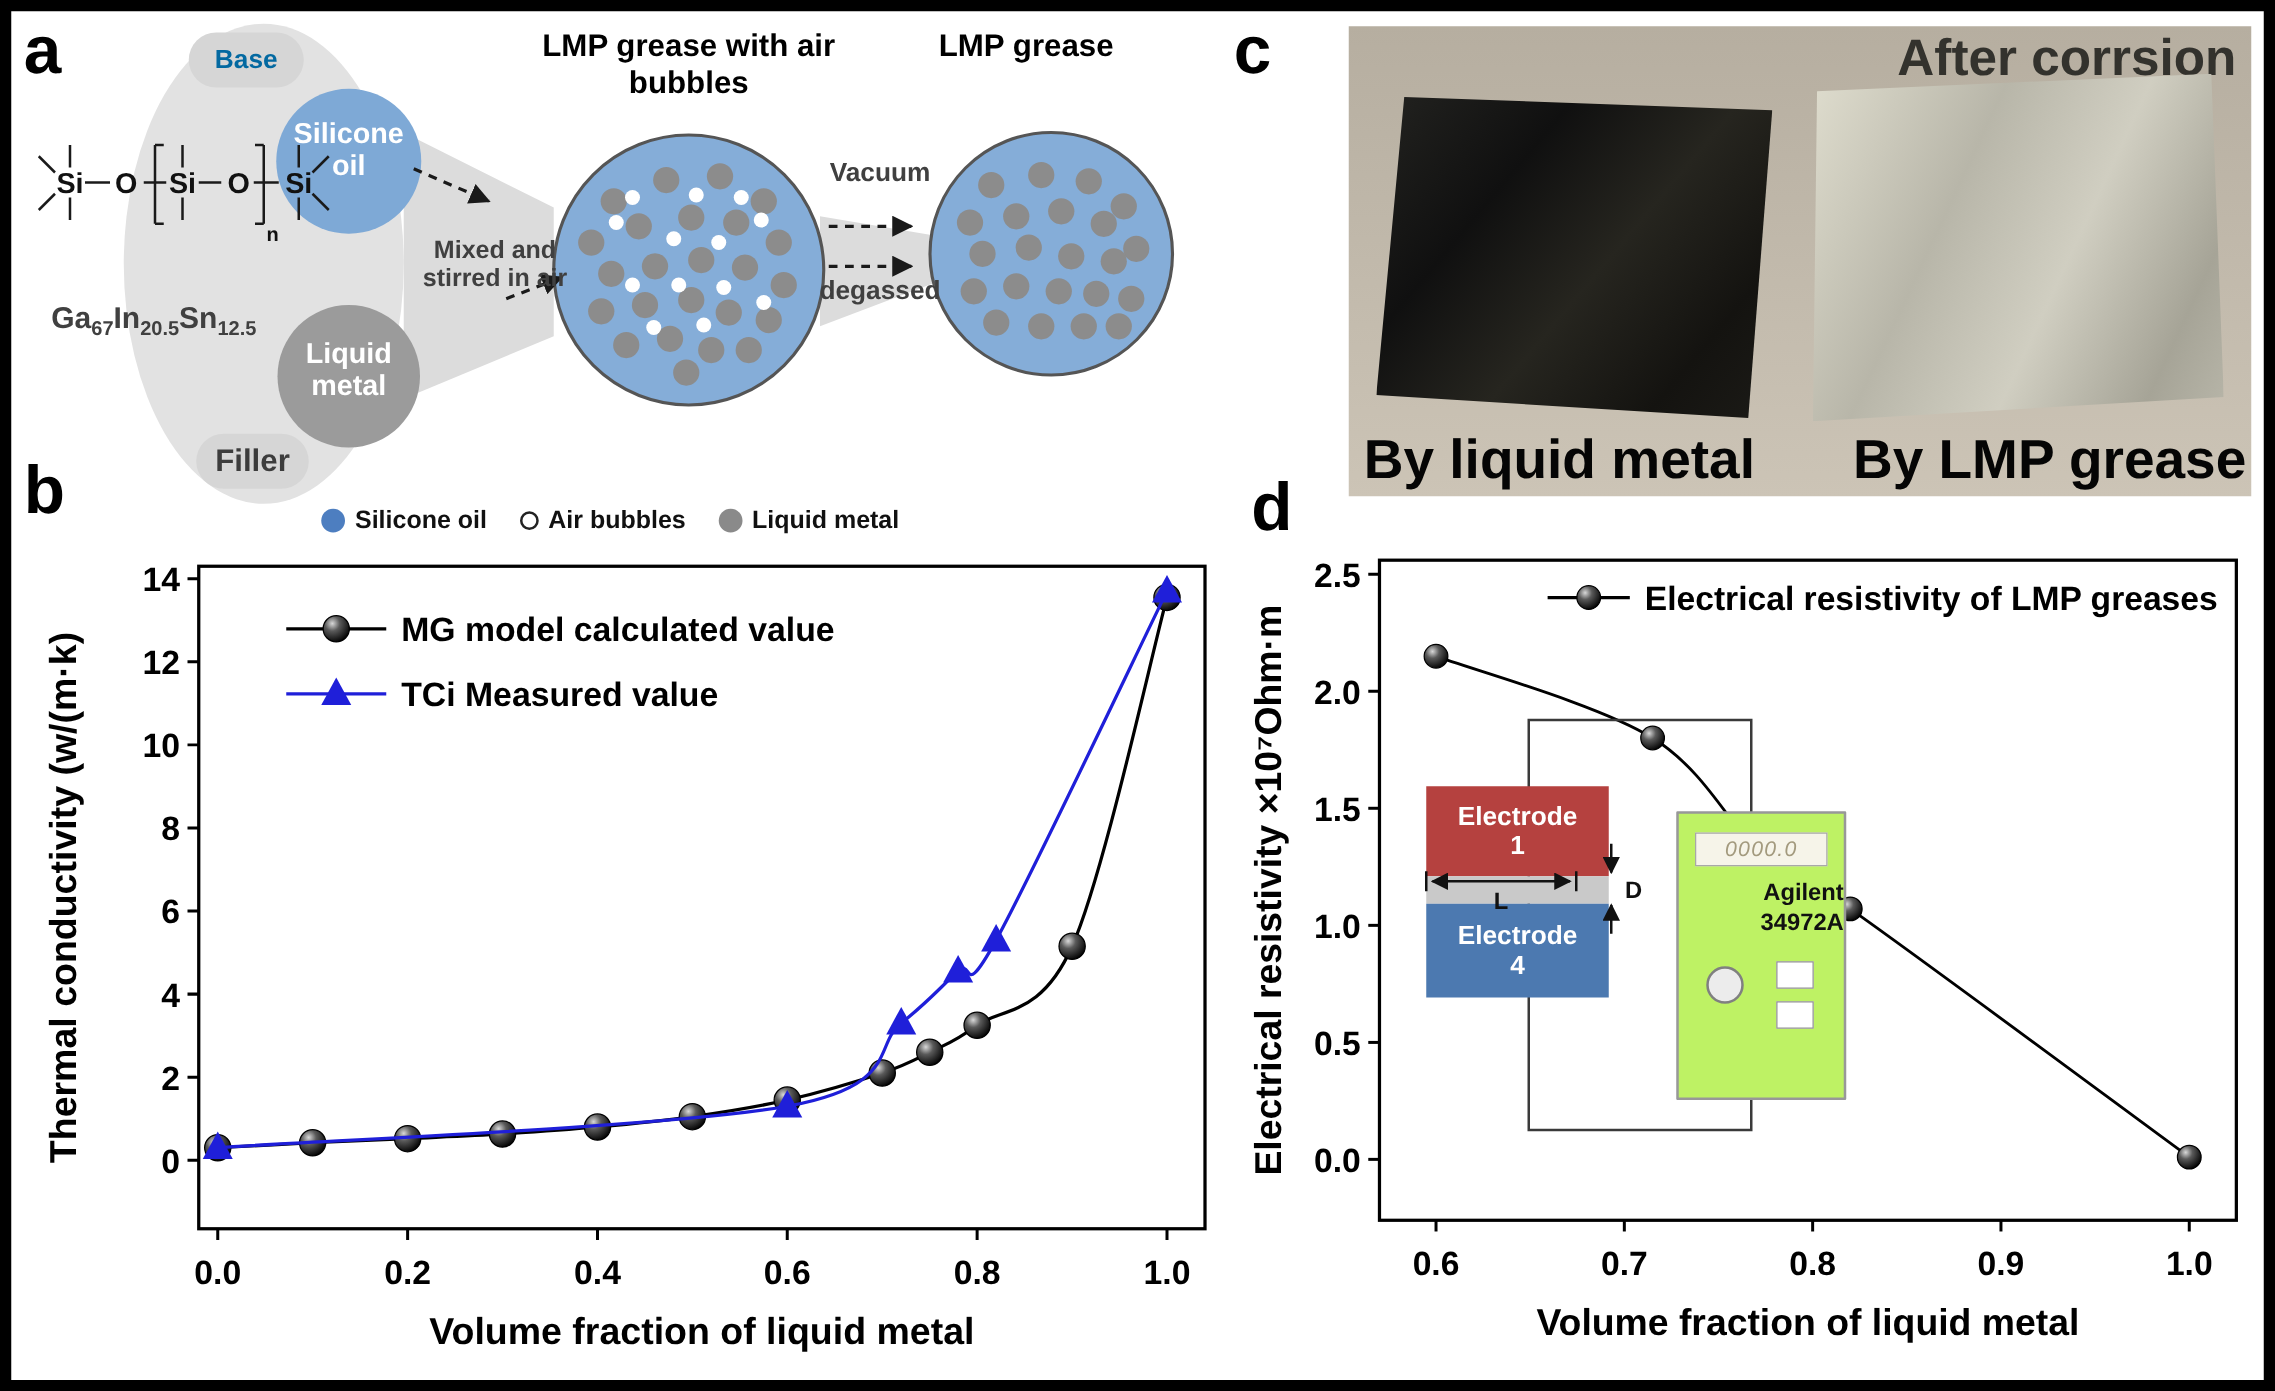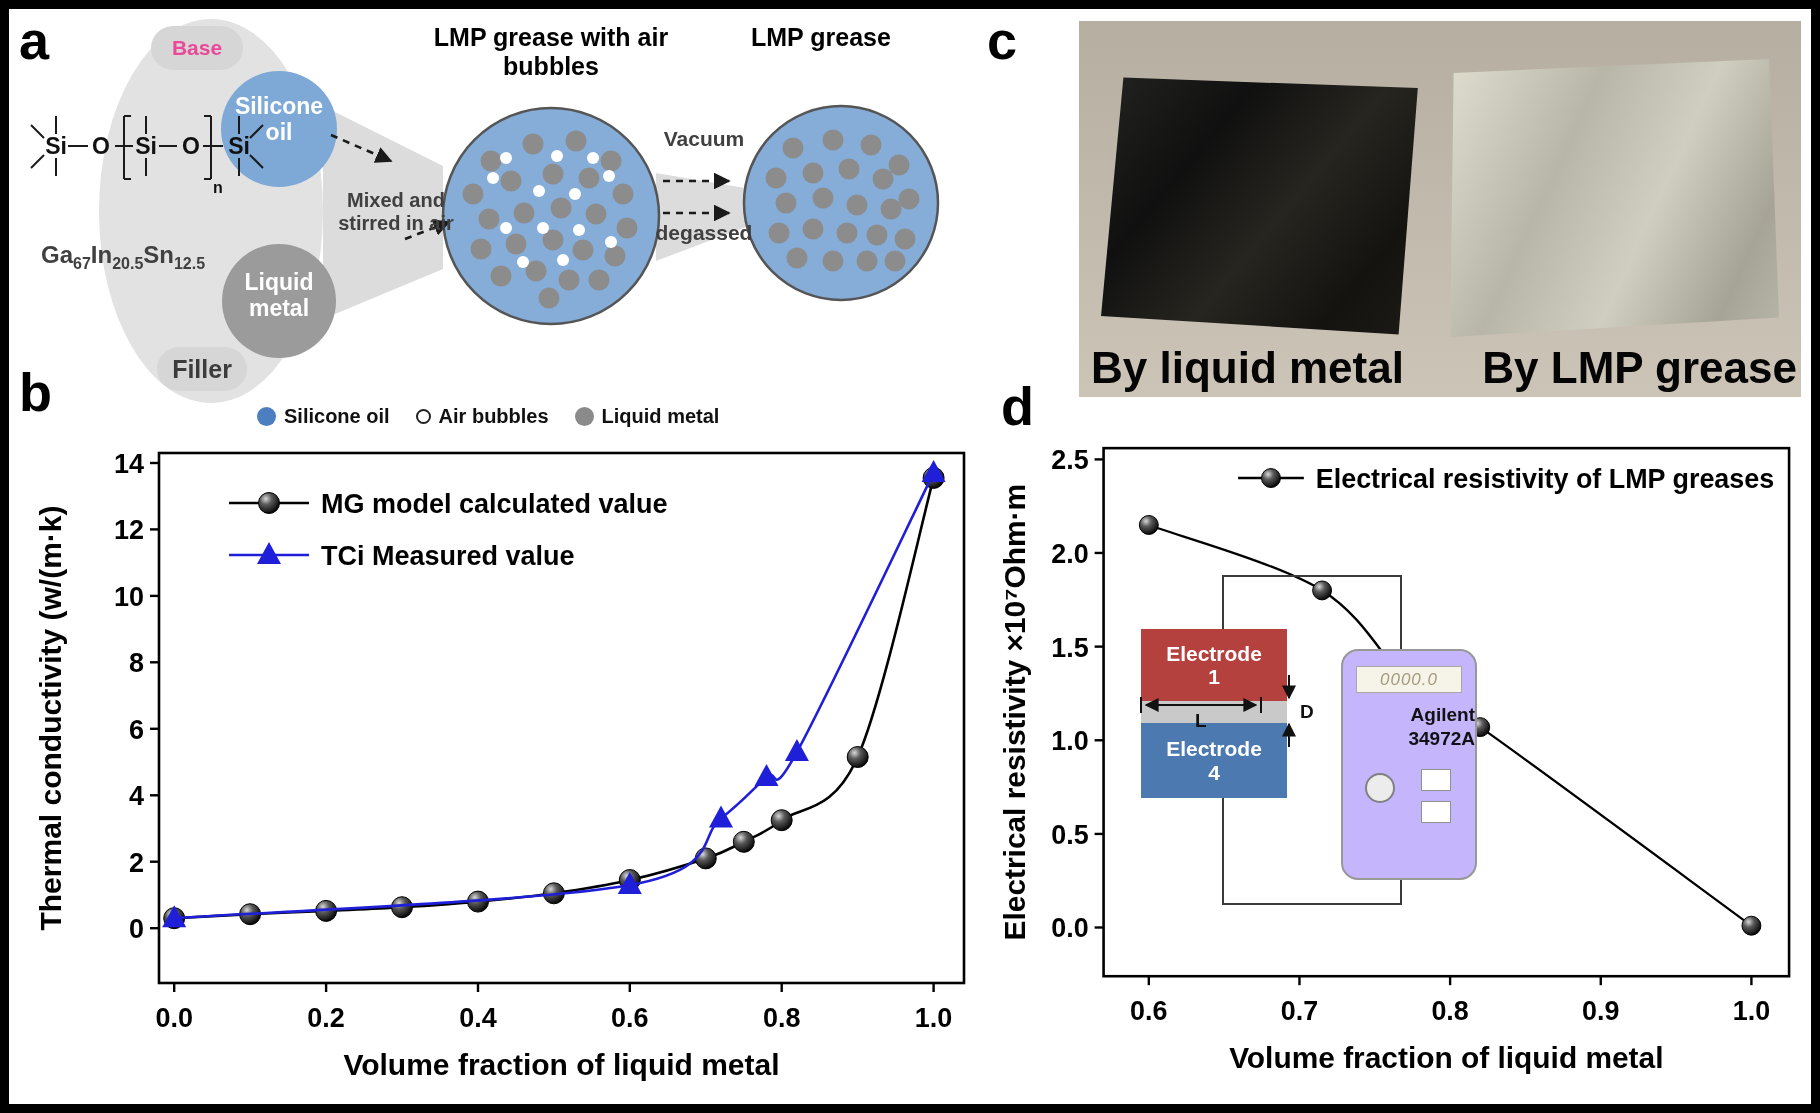--- a/index.html
+++ b/index.html
@@ -8,21 +8,21 @@
   section{position:absolute}
   .panel-label{position:absolute;font-size:54px;font-weight:bold;color:#000;line-height:1;z-index:10}
   #lbl-a{left:10px;top:4px}
   #lbl-b{left:10px;top:356px}
   #lbl-c{left:978px;top:4px}
   #lbl-d{left:992px;top:370px}
 
   
   .panel-a{left:2px;top:2px;width:972px;height:434px}
   .pa-ov{position:absolute;font-weight:bold;color:#404040;line-height:1.15}
-  .pa-base{left:140px;top:15px;width:92px;height:44px;display:flex;align-items:center;justify-content:center;font-size:21px;color:#ec4899}
+  .pa-base{left:140px;top:15px;width:92px;height:44px;display:flex;align-items:center;justify-content:center;font-size:21px;color:#0369a1}
   .pa-filler{left:146px;top:336px;width:90px;height:44px;display:flex;align-items:center;justify-content:center;font-size:25px;color:#3c3c3c}
   .pa-silicone{left:212px;top:82px;width:112px;text-align:center;color:#fff;font-size:23px}
   .pa-liquid{left:213px;top:258px;width:110px;text-align:center;color:#fff;font-size:23px}
   .pa-formula{left:30px;top:230px;font-size:24px}
   .pa-formula sub{font-size:16px}
   .pa-mixed{left:318px;top:178px;width:134px;text-align:center;font-size:20px}
   .pa-title1{left:380px;top:12px;width:320px;text-align:center;font-size:25px;color:#000}
   .pa-title2{left:740px;top:12px;width:180px;text-align:left;font-size:25px;color:#000}
   .pa-vacuum{left:638px;top:116px;width:110px;text-align:center;font-size:21px}
   .pa-degassed{left:632px;top:210px;width:122px;text-align:center;font-size:21px}
@@ -57,21 +57,21 @@
   
   .pd-inset{position:absolute;left:0;top:0;width:100%;height:100%}
   .wire{position:absolute;left:233px;top:153px;width:180px;height:330px;border:2px solid #3a3a3a}
   .electrode{position:absolute;left:152px;width:146px;display:flex;align-items:center;justify-content:center;text-align:center;color:#fff;font-weight:bold;font-size:21px;line-height:1.1}
   .electrode .etext{display:block;width:104px;margin:18px auto}
   .e1{top:207px;height:72px;background:var(--electrode-red,#b5413f)}
   .e2{top:301px;height:75px;background:var(--electrode-blue,#4c79b0)}
   .strip{position:absolute;left:152px;top:279px;width:146px;height:22px;background:#c9c9c9}
   .inset-arrows{position:absolute;left:132px;top:200px}
   .inset-arrows text{font-size:19px;font-weight:bold;fill:#111}
-  .instrument{position:absolute;left:352px;top:227px;width:136px;height:231px;background:#c4b5fd;border:2px solid #989898;border-radius:17px}
+  .instrument{position:absolute;left:352px;top:227px;width:136px;height:231px;background:#bef264;border:2px solid #989898;border-radius:1px}
   .inst-display{position:absolute;left:13px;top:15px;width:106px;height:27px;background:#f6f4e9;border:1px solid #a8a8a8;font-style:italic;color:#a39a7e;font-size:17px;display:flex;align-items:center;justify-content:center;letter-spacing:1px}
   .inst-name{position:absolute;left:0;top:52px;width:100%;text-align:right;font-weight:bold;font-size:19px;line-height:1.25;color:#111}
   .inst-knob{position:absolute;left:22px;top:122px;width:30px;height:30px;border:2px solid #808080;border-radius:50%;background:#ececec}
   .inst-btn{position:absolute;left:78px;width:30px;height:22px;background:#fff;border:1px solid #909090}
   .b1{top:118px}.b2{top:150px}
 </style>
 </head>
 <body>
 
 <div class="figure">
@@ -225,20 +225,21 @@
       </span>
       <span class="pa-li">
         <span class="lg-dot" style="background: rgb(138, 138, 138);"></span>
         <span>Liquid metal</span>
       </span>
     </div>
   </section>
 
   <section class="panel-c">
     <div class="photo">
+      <div class="photo-title">After corrsion</div>
       <div class="plate plate-dark"></div>
       <div class="plate plate-shiny"></div>
       <div class="caption cap-right">By LMP grease</div>
       <div class="caption cap-left">By liquid metal</div>
     </div>
   </section>
 
   <section class="panel-b">
     <svg id="chart-b" viewBox="0 0 970 680" width="970" height="682">
         <defs>

